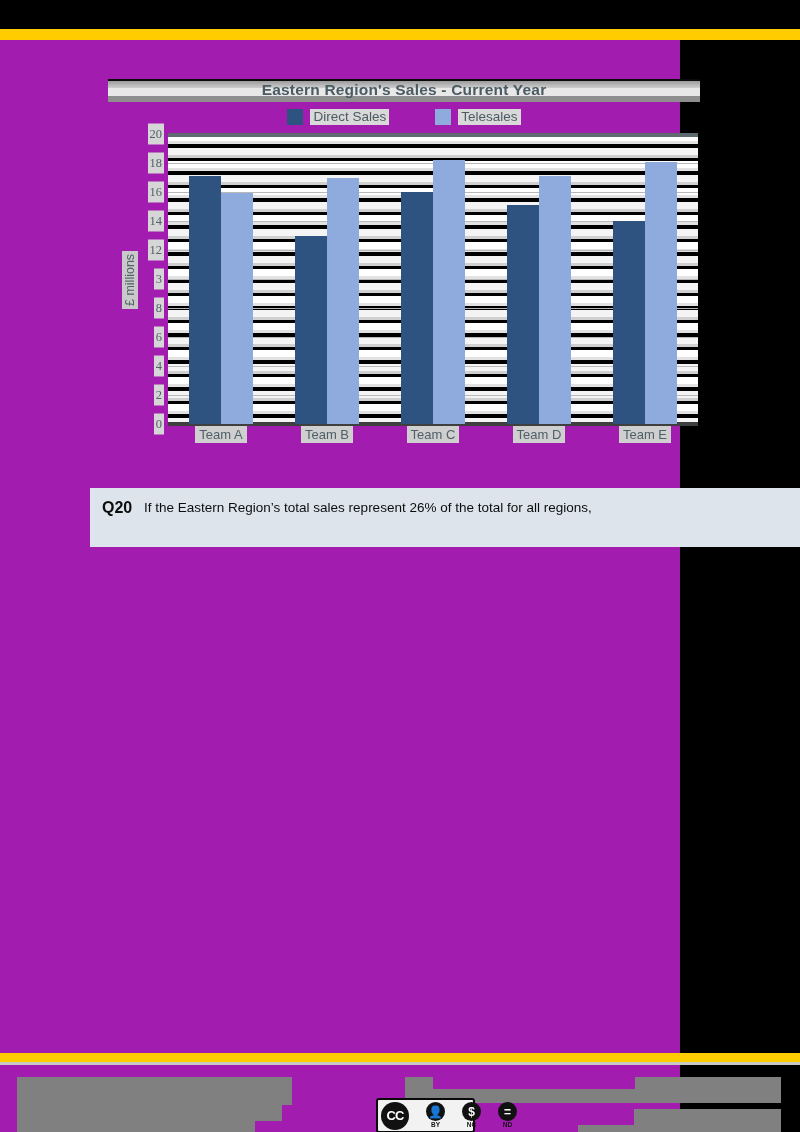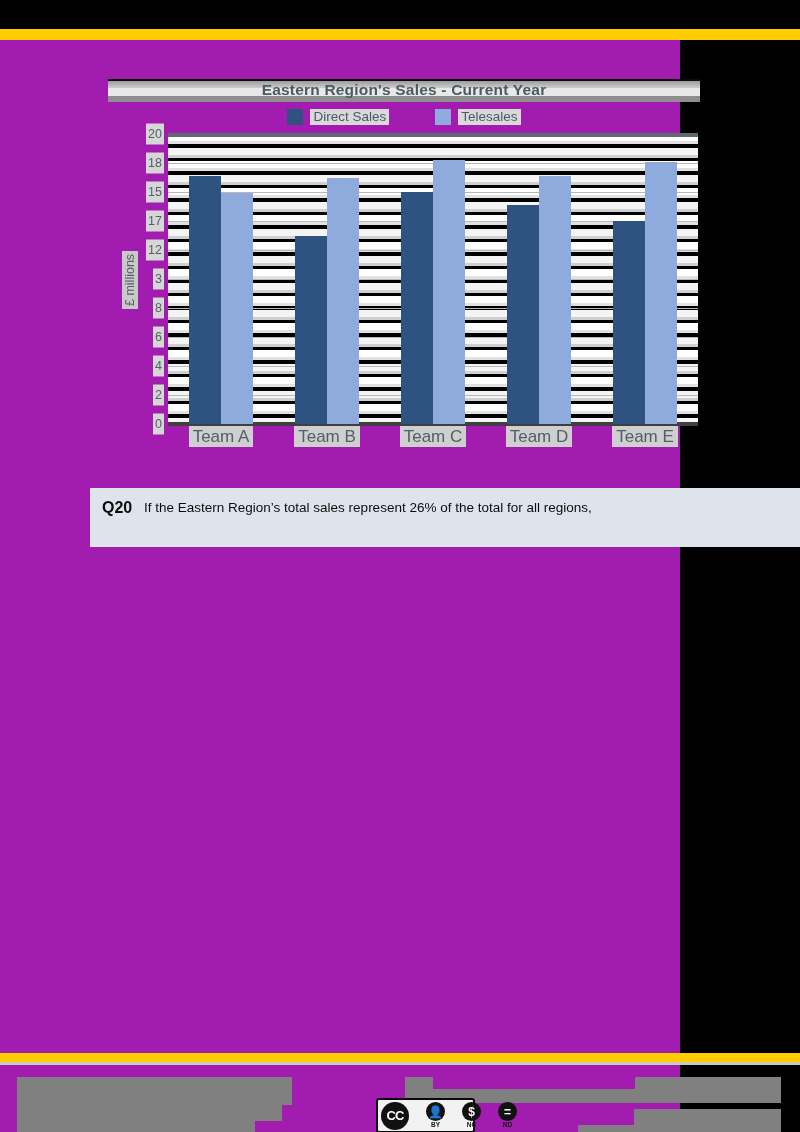--- a/index.html
+++ b/index.html
@@ -136,20 +136,21 @@
   }
   .ytick {
     position: absolute;
     right: 0;
     transform: translateY(-50%);
     font-size: 12.5px;
     color: #4f6068;
     background: #d6d6d6;
     padding: 4px 2px;
     line-height: 13px;
+    font-family: Liberation Serif, serif;
   }
   .yaxis-title {
     position: absolute;
     left: -8px; top: 175px;
     font-size: 12.5px;
     color: #4f6068;
     background: #c9c9c9;
     padding: 1px 3px;
     transform: rotate(-90deg);
     transform-origin: left top;
@@ -159,21 +160,21 @@
   .xlabels {
     position: absolute;
     left: 60px; top: 358px;
     width: 530px; height: 22px;
     display: flex;
     justify-content: space-around;
   }
   .xlabel {
     width: 104px;
     text-align: center;
-    font-size: 17px;
+    font-size: 13px;
     color: #4f6068;
   }
   .xlabel span {
     background: #cfcfcf;
     padding: 1px 4px;
     line-height: 15px;
   }
 
   
   #question {
@@ -249,22 +250,22 @@
       <div class="legend-item">
         <span class="legend-swatch" style="background:#8FAADC"></span>
         <span class="legend-label">Telesales</span>
       </div>
     </div>
 
     <div class="ylabels">
       <div class="yaxis-title">£ millions</div>
       <div class="ytick" style="top:0px">20</div>
       <div class="ytick" style="top:29px">18</div>
-      <div class="ytick" style="top:58px">15</div>
-      <div class="ytick" style="top:87px">17</div>
+      <div class="ytick" style="top:58px">16</div>
+      <div class="ytick" style="top:87px">14</div>
       <div class="ytick" style="top:116px">12</div>
       <div class="ytick" style="top:145px">3</div>
       <div class="ytick" style="top:174px">8</div>
       <div class="ytick" style="top:203px">6</div>
       <div class="ytick" style="top:232px">4</div>
       <div class="ytick" style="top:261px">2</div>
       <div class="ytick" style="top:290px">0</div>
     </div>
 
     <div class="plot">

